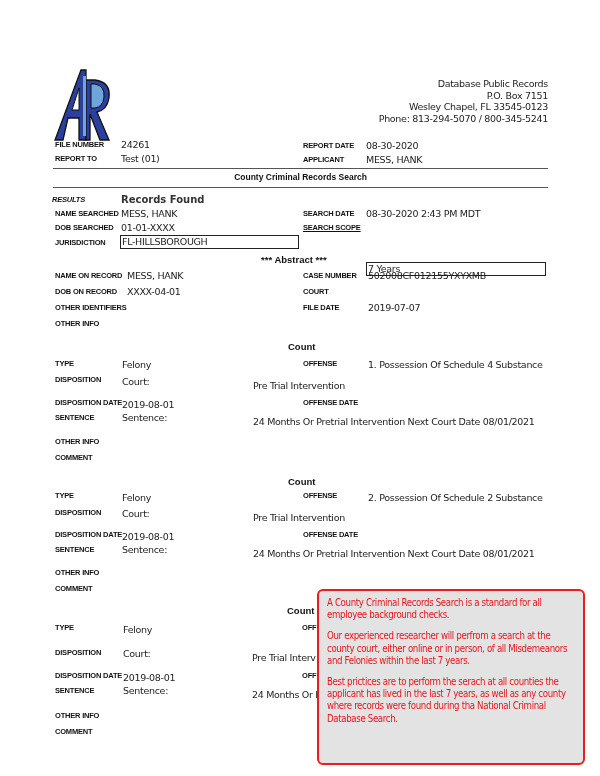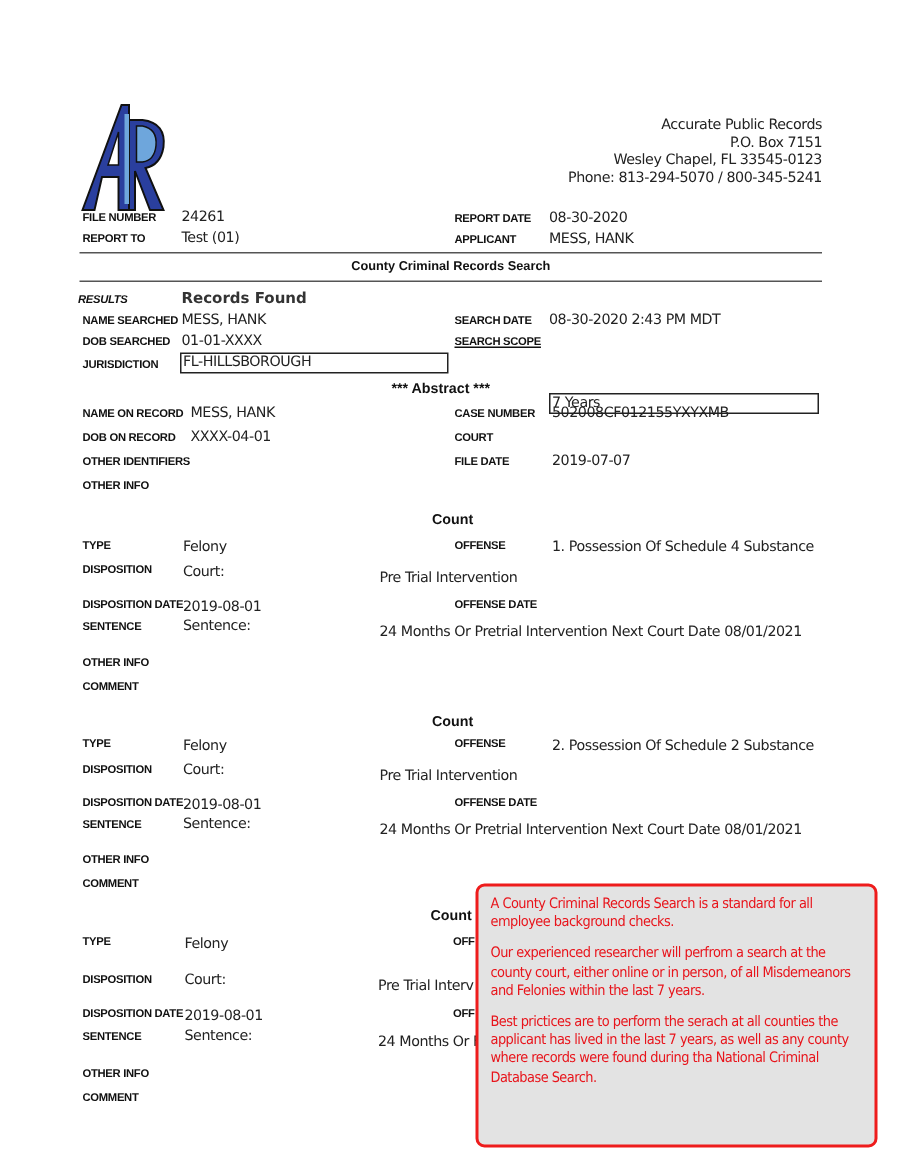--- a/index.html
+++ b/index.html
@@ -34,21 +34,21 @@
   <svg width="66" height="74" viewBox="0 0 66 74">
     <polygon points="28,2 33,2 33,72 26,72 26,50 15,50 10,72 2,72" fill="#2a3f9e" stroke="#111" stroke-width="1.3"></polygon>
     <polygon points="19,42 26,42 26,20" fill="#ffffff" stroke="#111" stroke-width="1"></polygon>
     <path d="M33,12 L42,12 Q58,14 56,30 Q54,42 44,44 L56,72 L47,72 L37,46 L37,72 L33,72 Z" fill="#2a3f9e" stroke="#111" stroke-width="1.3"></path>
     <path d="M38,16 L42,16 Q52,18 51,29 Q50,39 42,40 L38,40 Z" fill="#6ea6dc" stroke="#111" stroke-width="1"></path>
     <polygon points="30,8 33,8 33,68 30,68" fill="#6ea6dc"></polygon>
   </svg>
 </div>
 
 <div class="company">
-  <div>Accurate Public Records</div>
+  <div>Database Public Records</div>
   <div>P.O. Box 7151</div>
   <div>Wesley Chapel, FL 33545-0123</div>
   <div>Phone: 813-294-5070 / 800-345-5241</div>
 </div>
 
 <span class="lbl" style="left:55px;top:140px;">FILE NUMBER</span>
 <span class="val" style="left:121px;top:139px;">24261</span>
 <span class="lbl" style="left:55px;top:154px;">REPORT TO</span>
 <span class="val" style="left:121px;top:153px;">Test (01)</span>
 <span class="lbl" style="left:303px;top:141px;">REPORT DATE</span>

